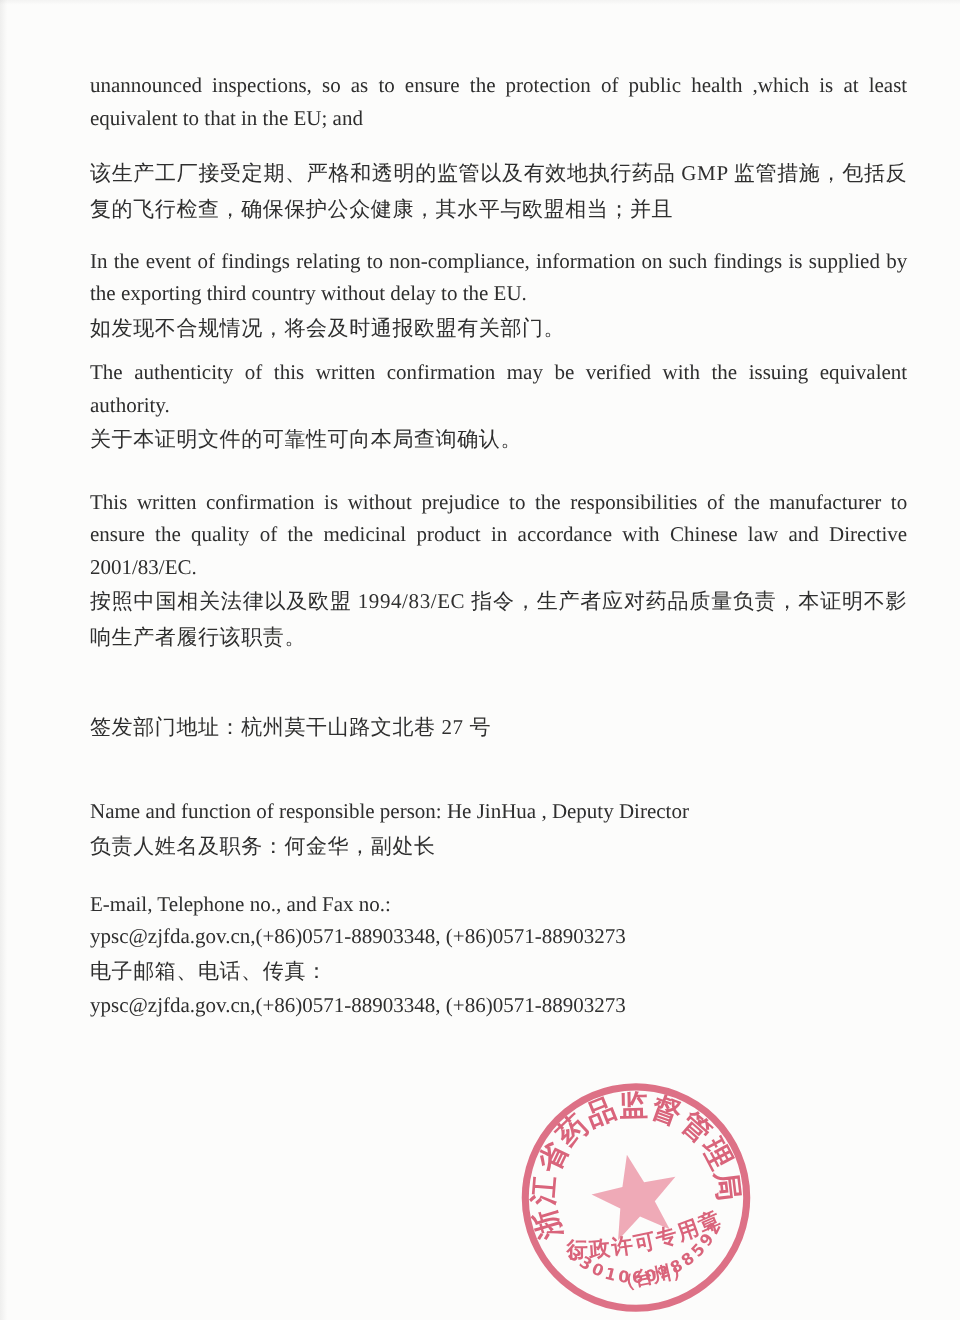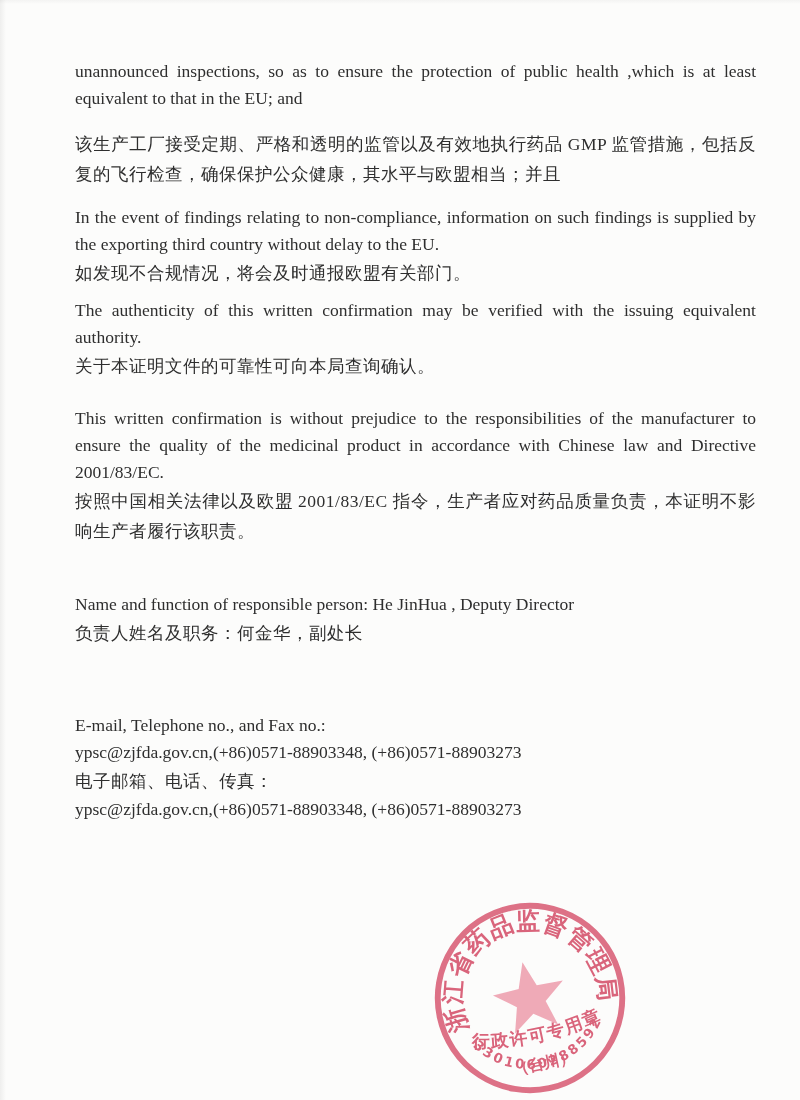--- a/index.html
+++ b/index.html
@@ -27,21 +27,21 @@
   .en{ text-align:justify; line-height:27px; }
   .zh{ text-align:justify; line-height:30px; letter-spacing:.5px; }
   .b1{margin-bottom:16px;}
   .b2{margin-bottom:15px;}
   .b3{margin-bottom:9px;}
   .b4{margin-bottom:25px;}
   .b5{margin-bottom:25px;}
   .b6{margin-bottom:24px;}
   .b7{margin-bottom:45px;}
   .b8{margin-bottom:42px;}
-  .b9{margin-bottom:64px;}
+  .b9{margin-bottom:20px;}
   .b10{margin-bottom:56px;}
   sup.th{
     font-size:11px; vertical-align:super; line-height:0; margin:0 2px 0 3px;
   }
   .stamp-wrap{
     position:absolute; left:412px; top:880px; width:236px; height:236px;
     transform:rotate(-12deg);
     mix-blend-mode:multiply;
     opacity:.88;
     pointer-events:none;
@@ -66,24 +66,25 @@
 
 
 
   <div class="b6">
     <div class="en">The authenticity of this written confirmation may be verified with the issuing equivalent authority.</div>
     <div class="zh">关于本证明文件的可靠性可向本局查询确认。</div>
   </div>
 
   <div class="b7">
     <div class="en">This written confirmation is without prejudice to the responsibilities of the manufacturer to ensure the quality of the medicinal product in accordance with Chinese law and Directive 2001/83/EC.</div>
-    <div class="zh">按照中国相关法律以及欧盟 2001/83/EC 指令，生产者应对药品质量负责，本证明不影响生产者履行该职责。</div>
+    <div class="zh">按照中国相关法律以及欧盟 1994/83/EC 指令，生产者应对药品质量负责，本证明不影响生产者履行该职责。</div>
   </div>
 
   <div class="b8">
+    <div class="zh">签发部门地址：杭州莫干山路文北巷 27 号</div>
   </div>
 
   <div class="b9">
     <div class="en">Name and function of responsible person: He JinHua , Deputy Director</div>
     <div class="zh">负责人姓名及职务：何金华，副处长</div>
   </div>
 
   <div class="b10">
     <div class="en">E-mail, Telephone no., and Fax no.:</div>
     <div class="en">ypsc@zjfda.gov.cn,(+86)0571-88903348, (+86)0571-88903273</div>

